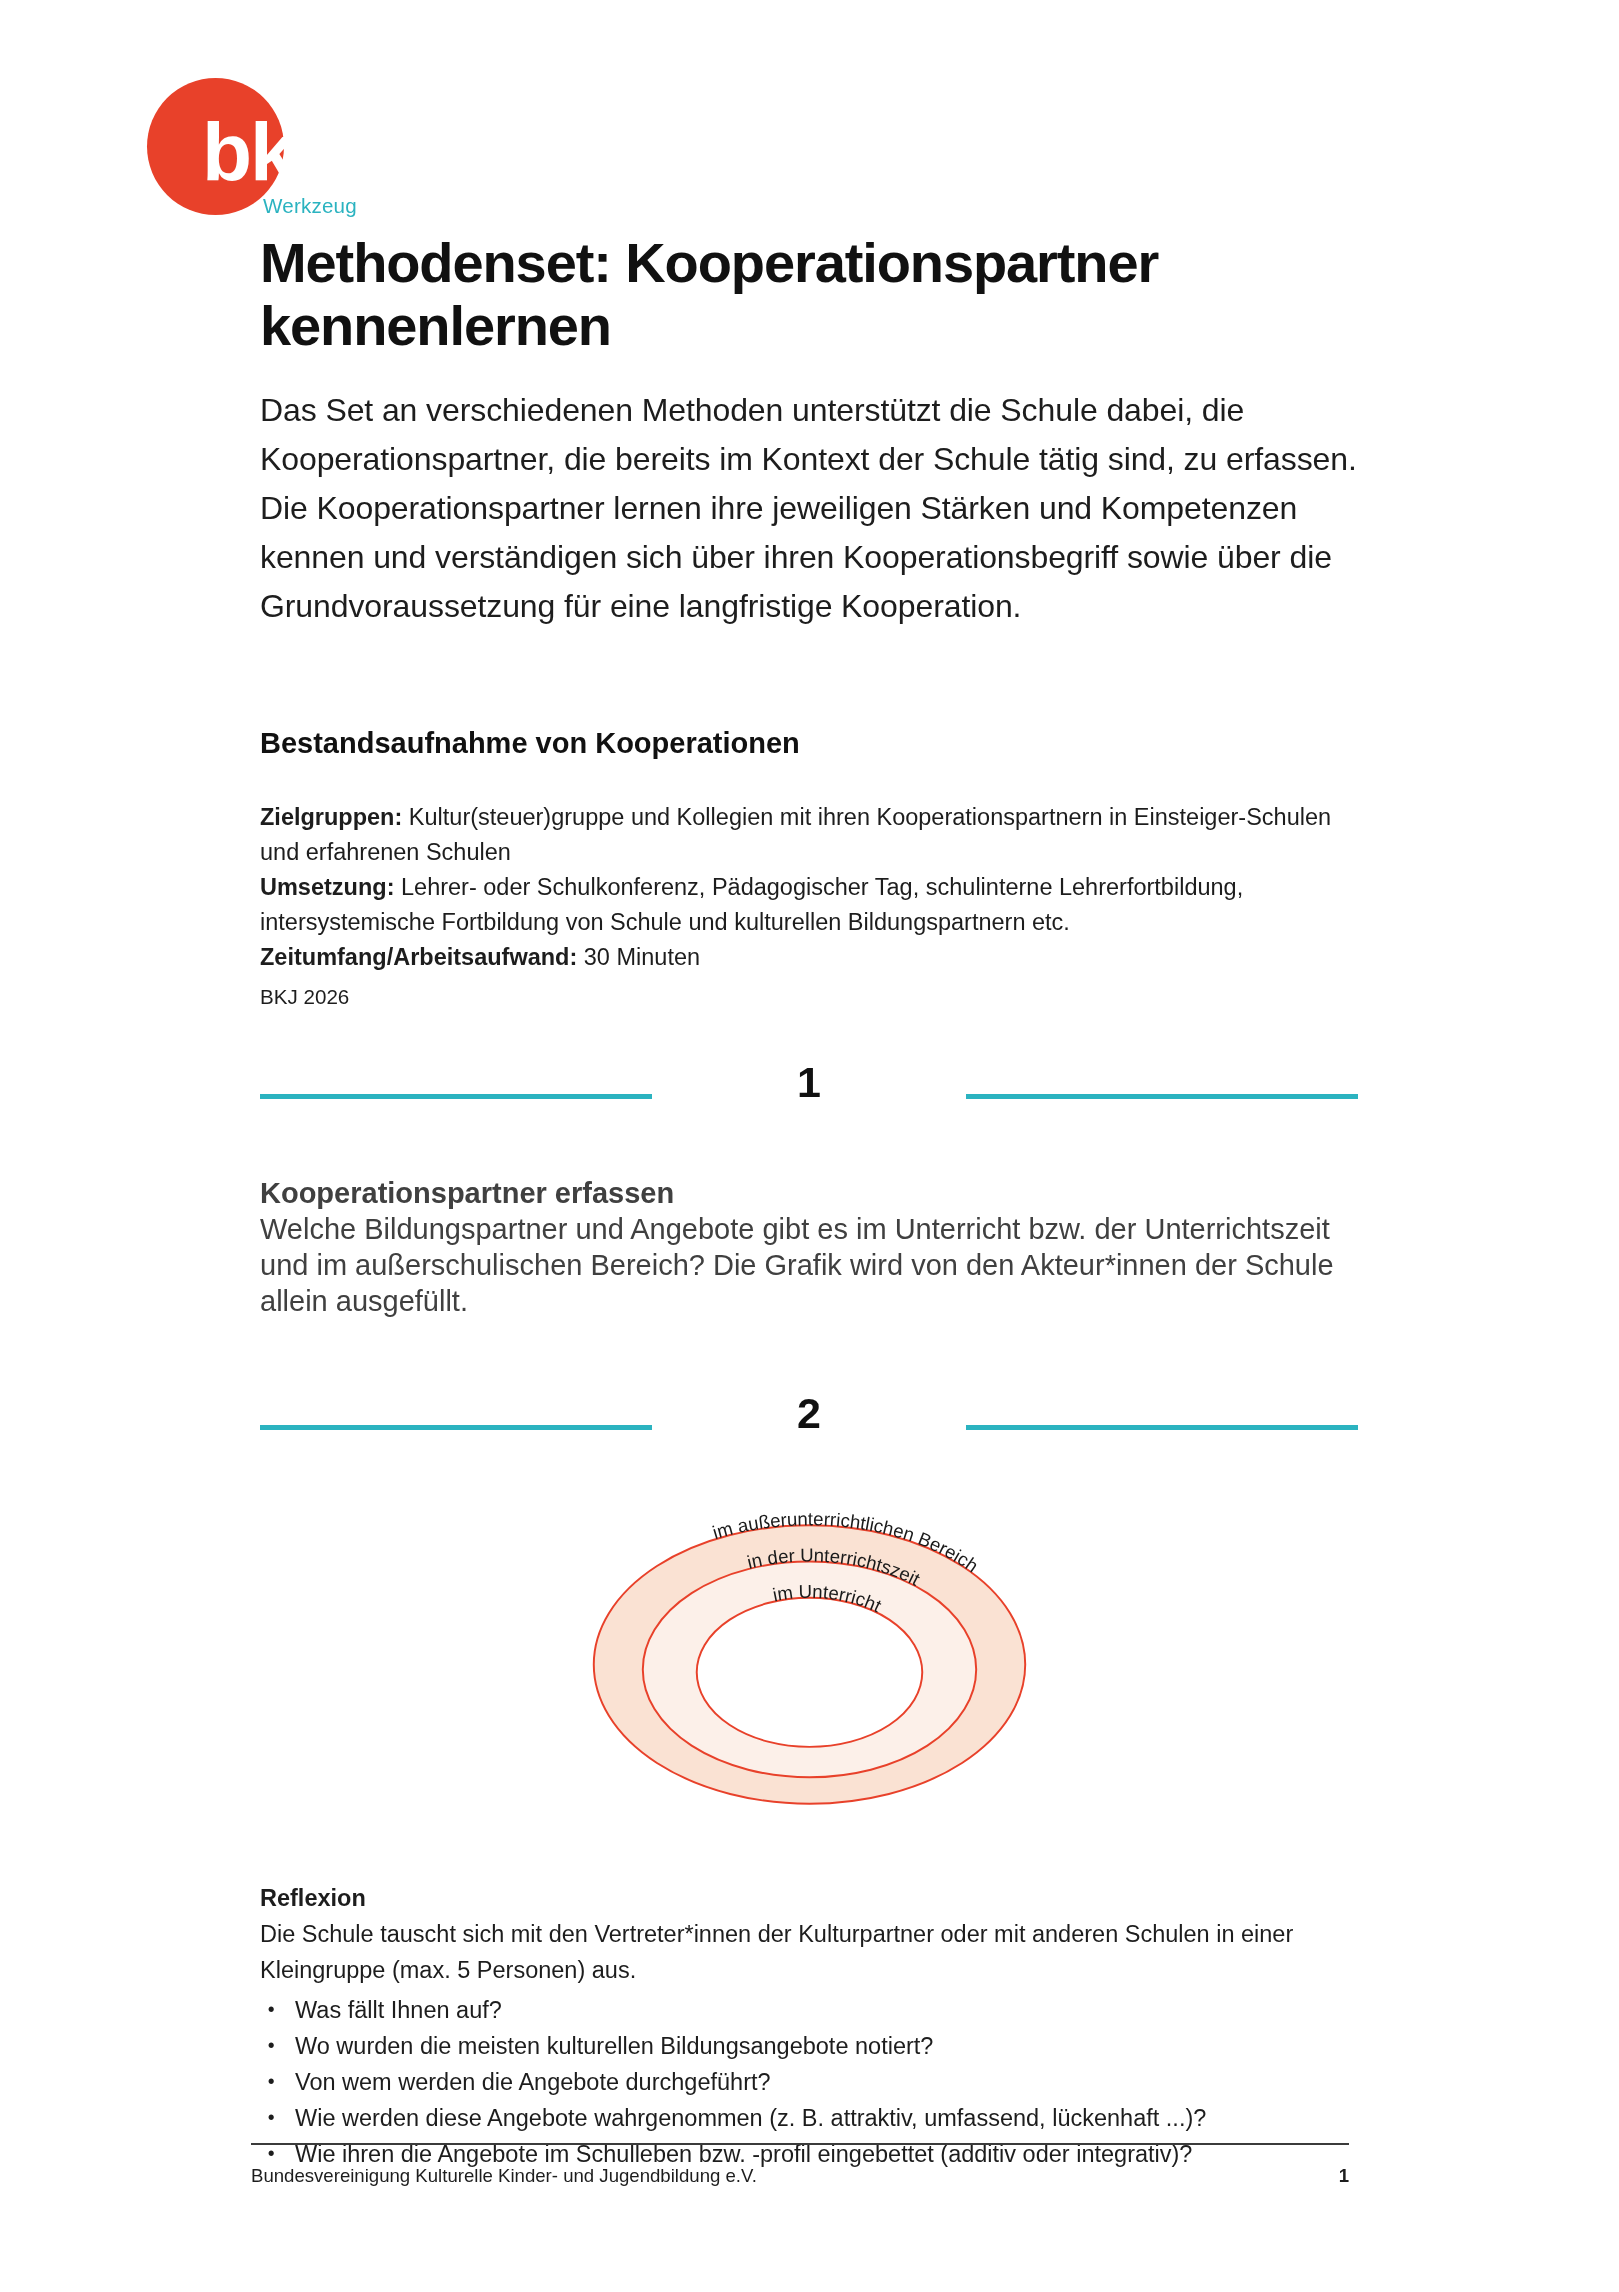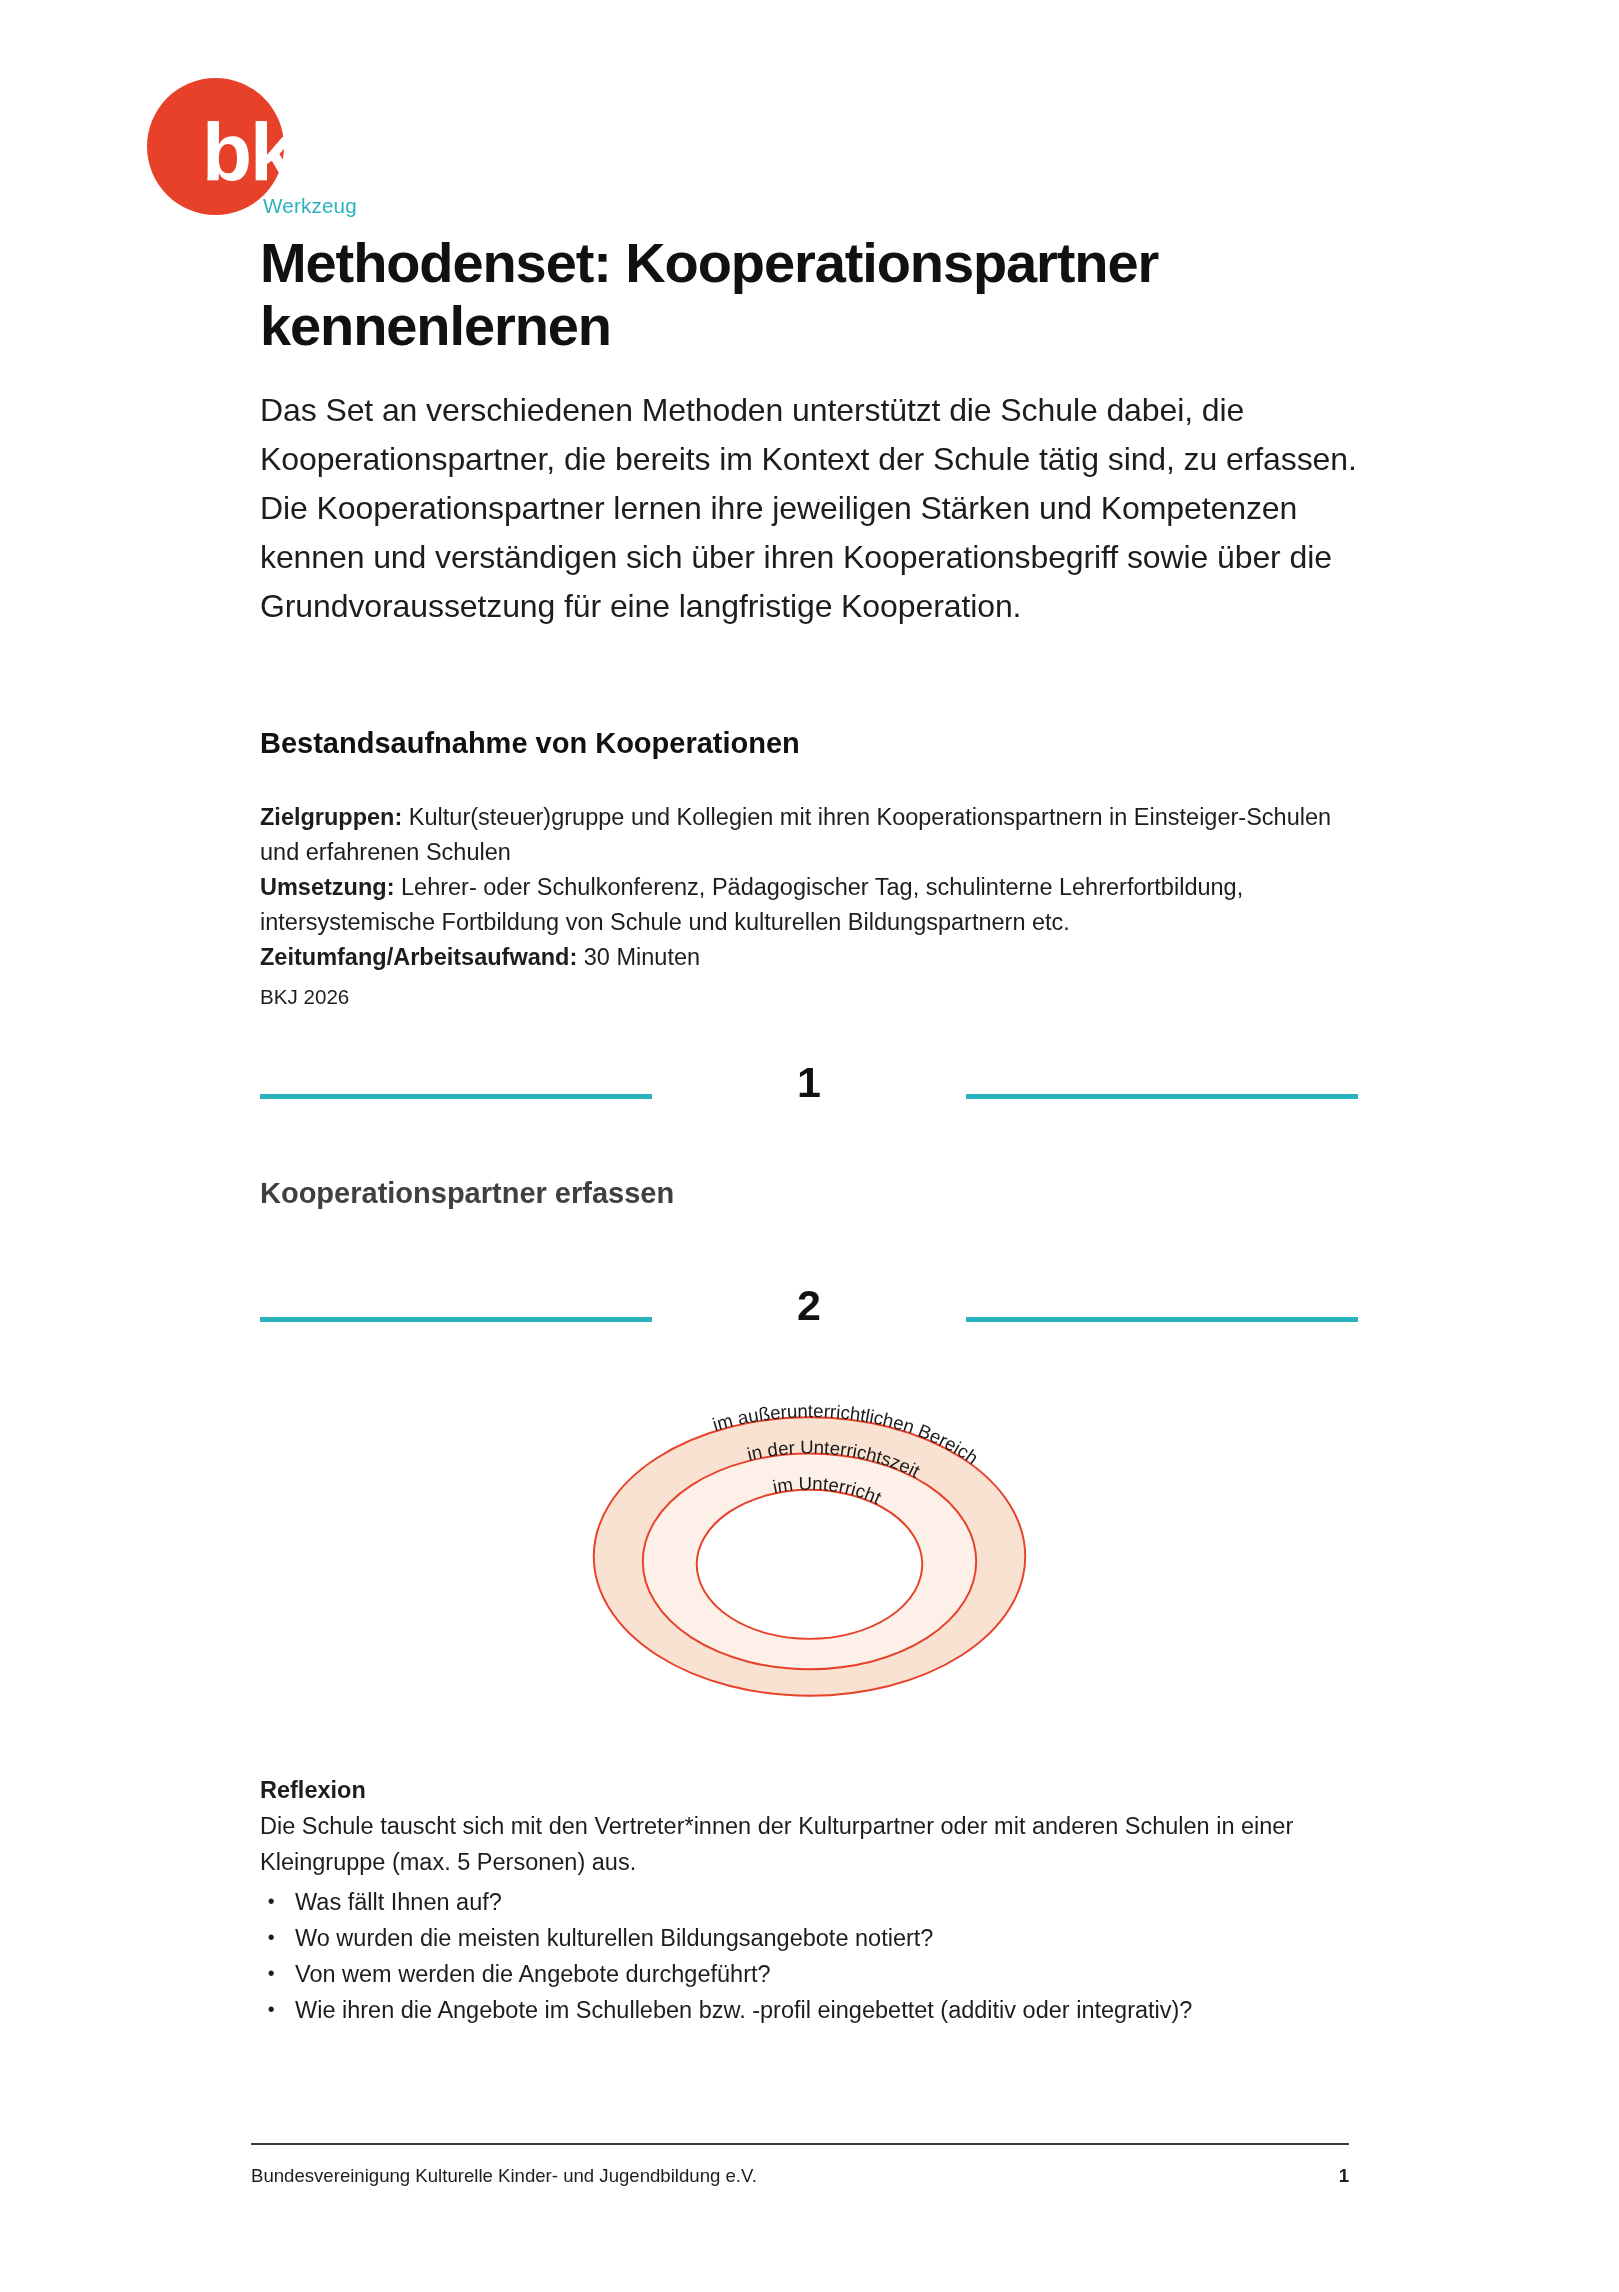--- a/index.html
+++ b/index.html
@@ -248,20 +248,21 @@
     <div class="credit">BKJ 2026</div>
 
     <div class="step-divider">
       <div class="rule left"></div>
       <div class="num">1</div>
       <div class="rule right"></div>
     </div>
 
     <div class="step-body">
       <span class="lead">Kooperationspartner erfassen</span>
+      <span>Welche Bildungspartner und Angebote gibt es im Unterricht bzw. der Unterrichtszeit und im außerschulischen Bereich? Die Grafik wird von den Akteur*innen der Schule allein ausgefüllt.</span>
     </div>
 
     <div class="step-divider" style="margin-top:71px;">
       <div class="rule left"></div>
       <div class="num">2</div>
       <div class="rule right"></div>
     </div>
 
     <div class="diagram-wrap">
       <svg width="667" height="353" viewBox="0 0 680 360">
@@ -287,20 +288,21 @@
       </svg>
     </div>
 
     <div class="reflexion">
       <span class="lead">Reflexion</span>
       <span>Die Schule tauscht sich mit den Vertreter*innen der Kulturpartner oder mit anderen Schulen in einer Kleingruppe (max. 5 Personen) aus.</span>
       <ul class="q-list">
         <li>Was fällt Ihnen auf?</li>
         <li>Wo wurden die meisten kulturellen Bildungsangebote notiert?</li>
         <li>Von wem werden die Angebote durchgeführt?</li>
+        <li>Wie werden diese Angebote wahrgenommen (z. B. attraktiv, umfassend, lückenhaft ...)?</li>
         <li>Wie ihren die Angebote im Schulleben bzw. -profil eingebettet (additiv oder integrativ)?</li>
       </ul>
     </div>
 
   </div>
 
   <div class="footer">
     <div class="hr"></div>
     <div class="row">
       <span>Bundesvereinigung Kulturelle Kinder- und Jugendbildung e.V.</span>

